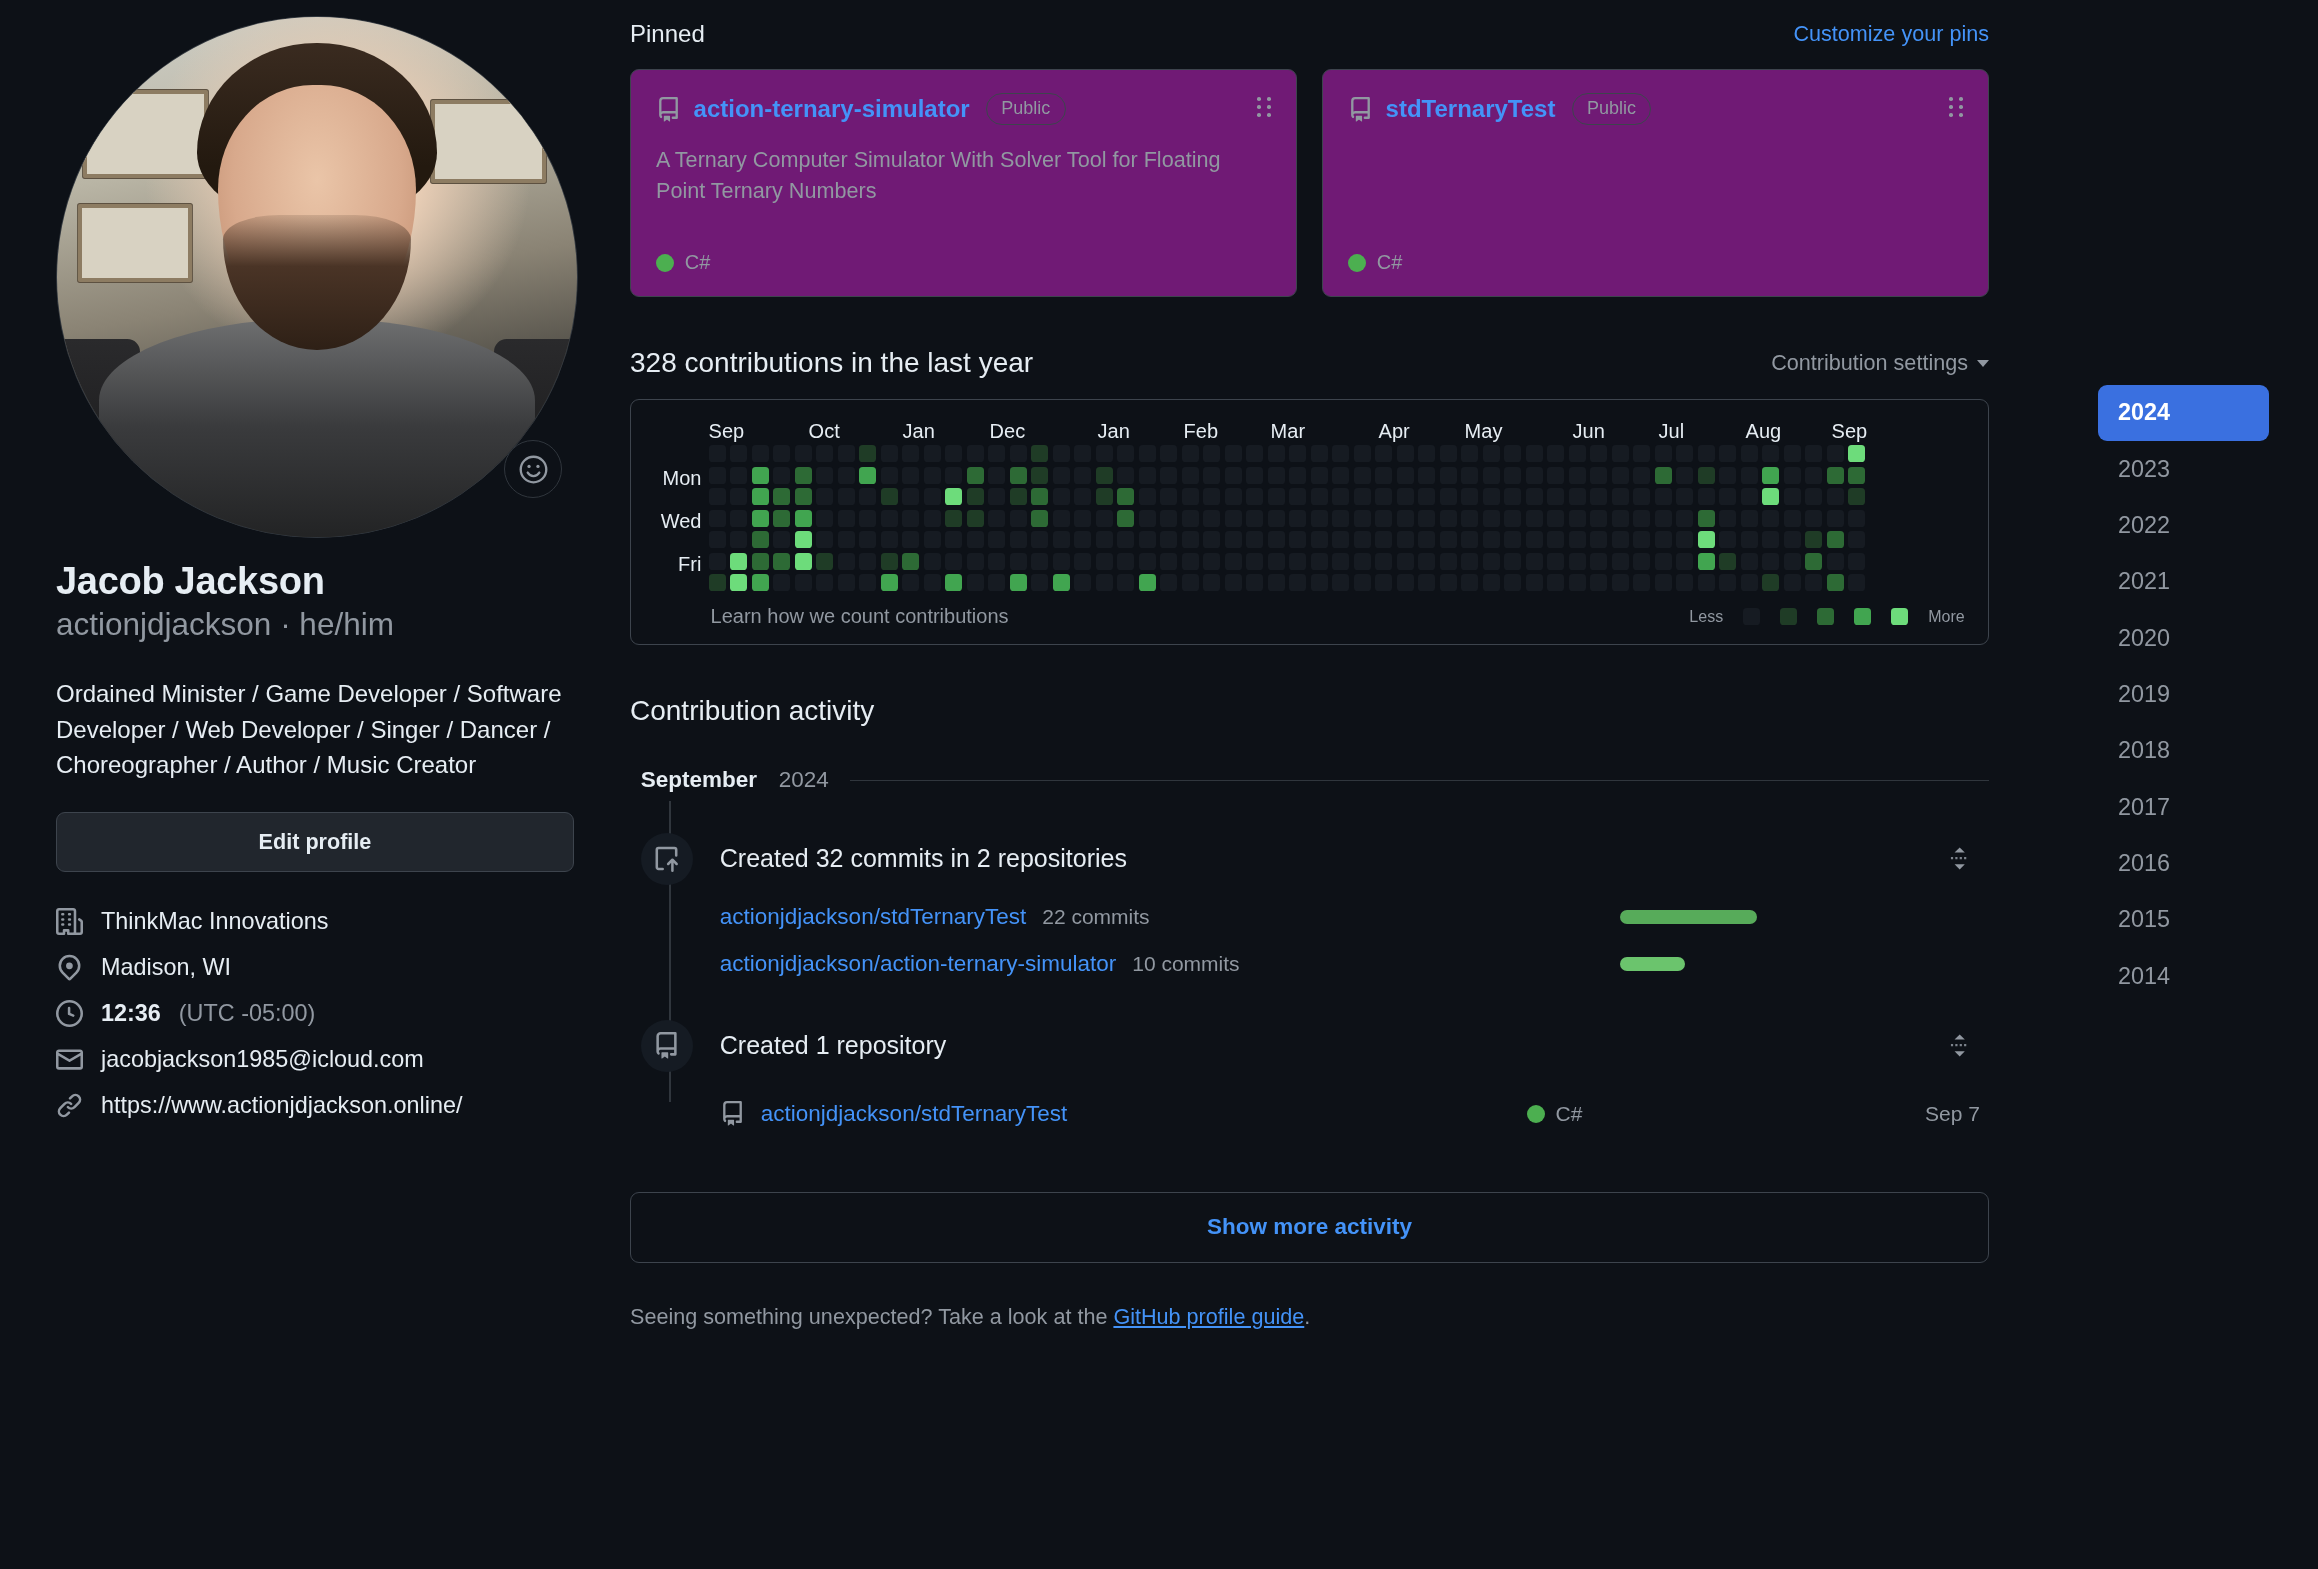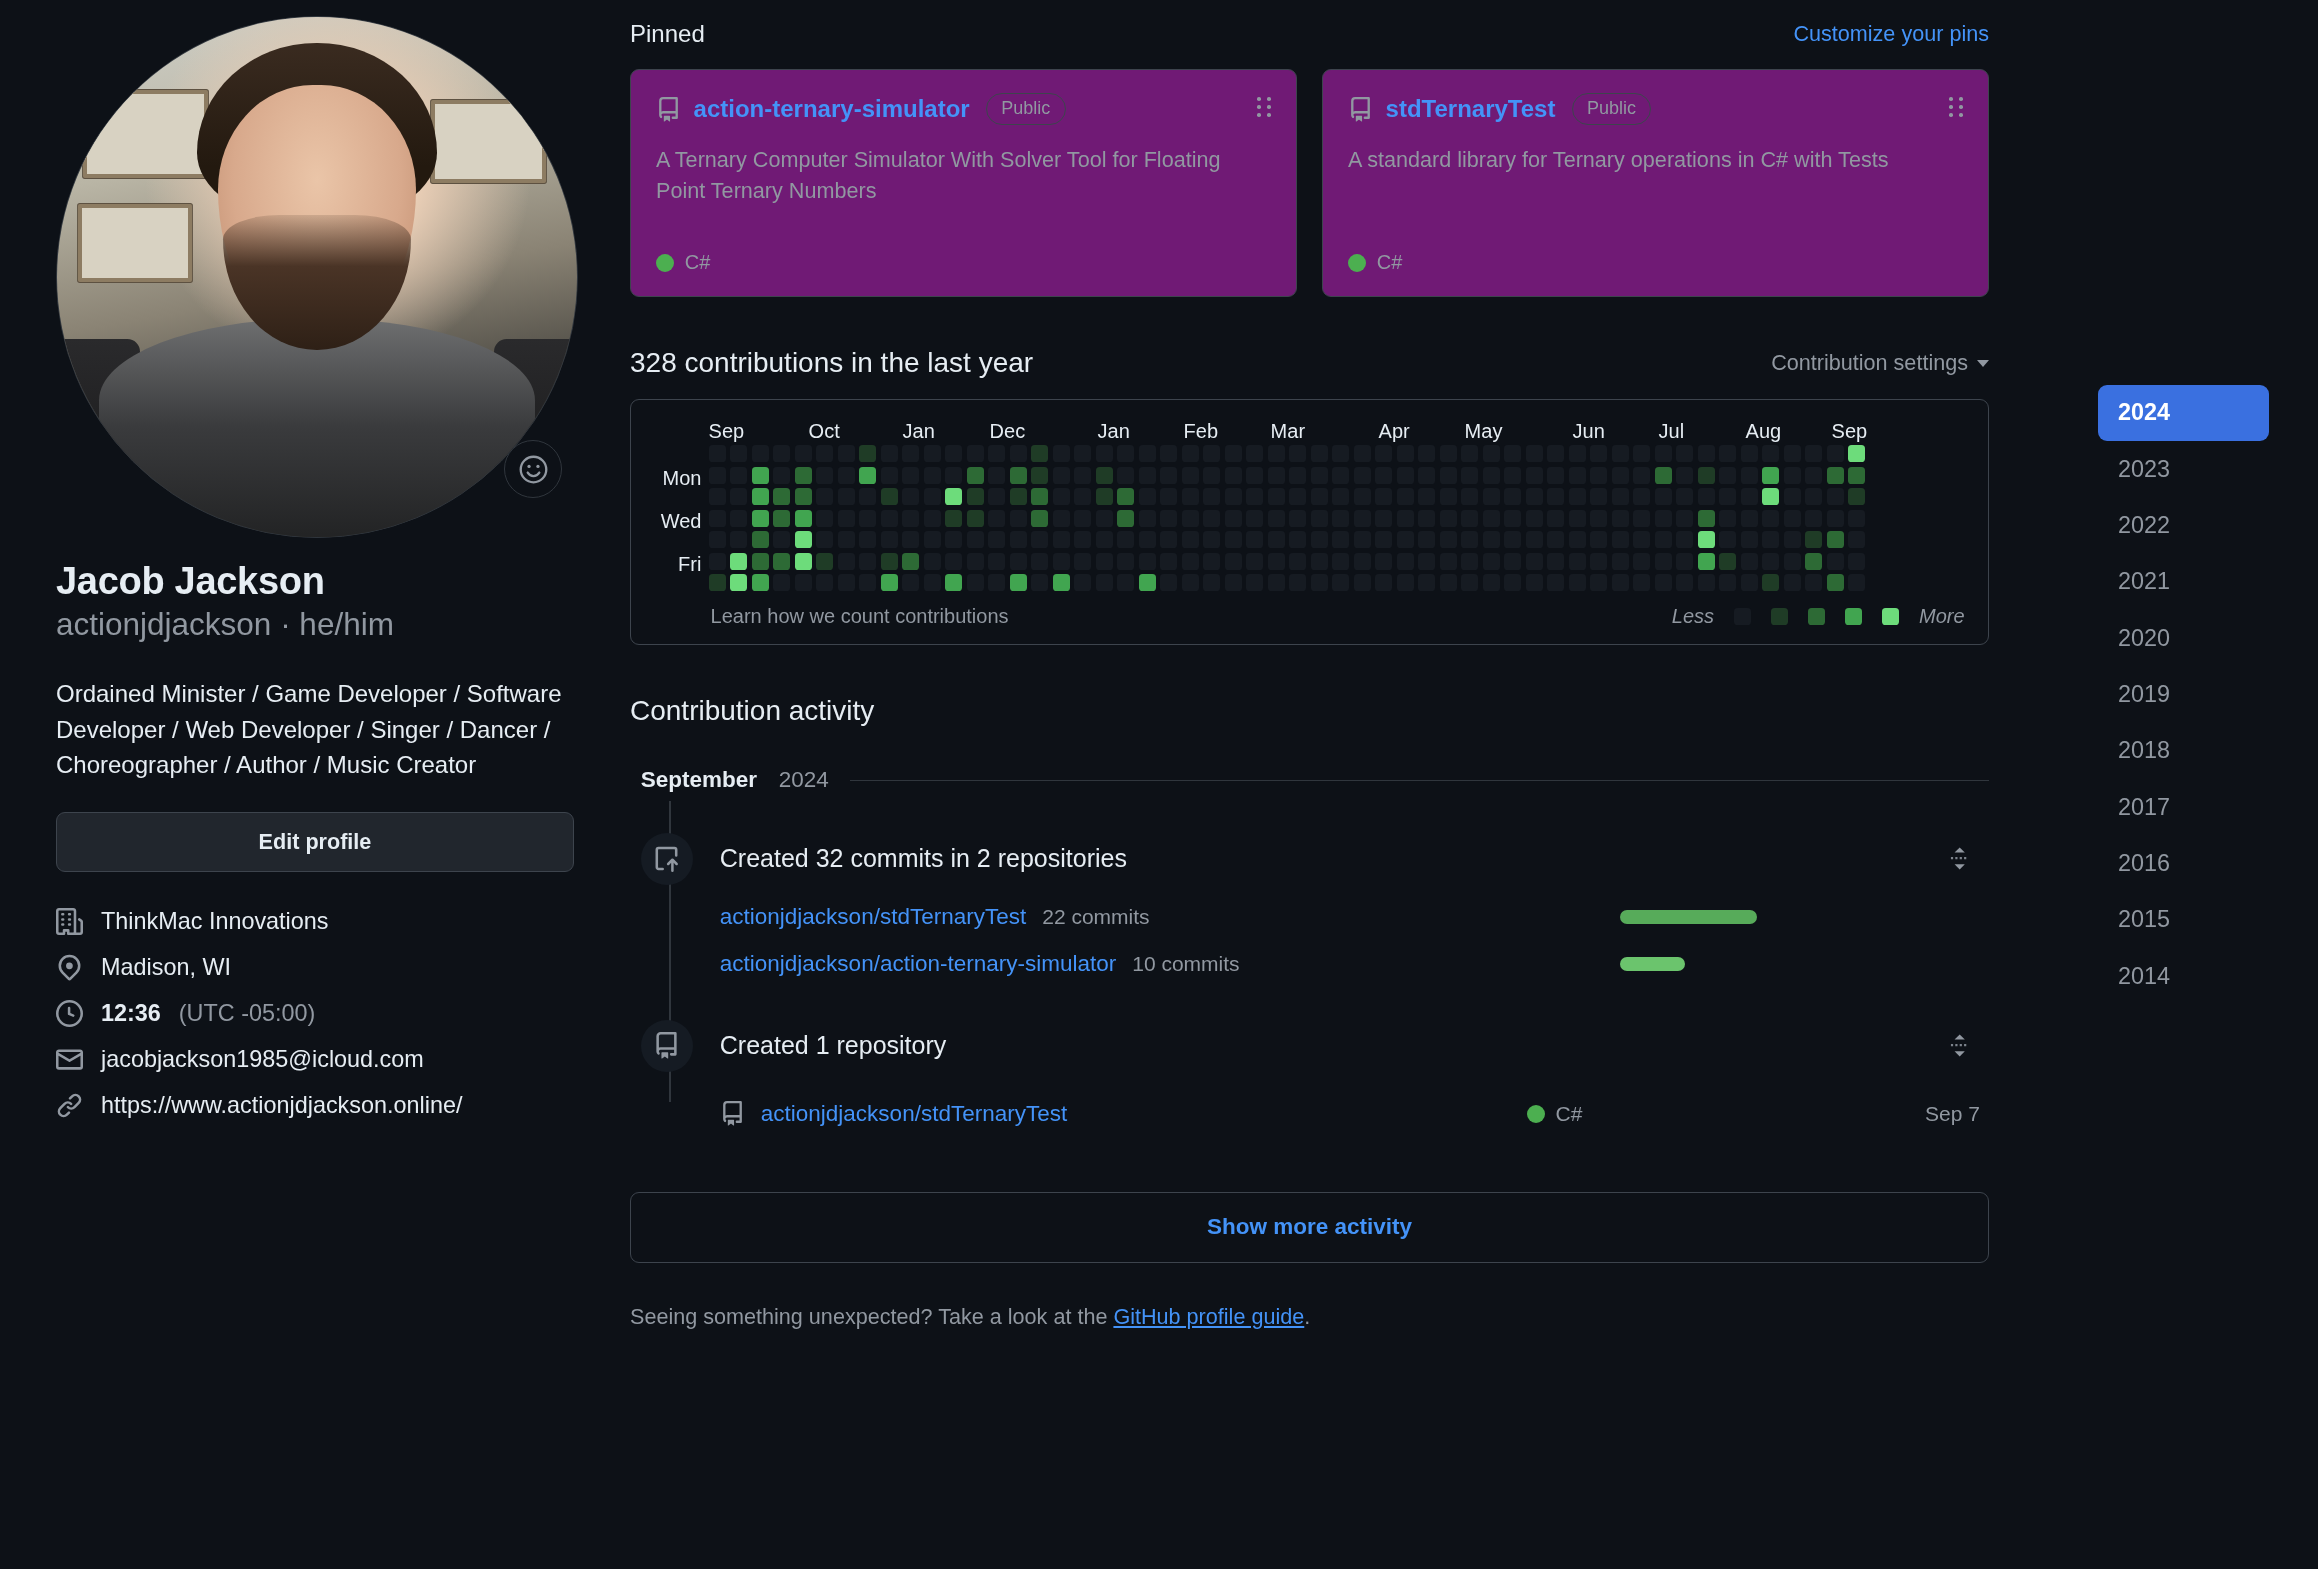--- a/index.html
+++ b/index.html
@@ -129,21 +129,21 @@
   .daylabels span { position: absolute; right: 7.2px; font-size: 20px; color: #e6edf3; }
   .grid-wrap { position: relative; flex: 1; }
   .months { display: flex; height: 25px; position: relative; }
   .months span { position: absolute; font-size: 20px; color: #e6edf3; top: 0; }
   .grid { display: grid; grid-auto-flow: column; grid-template-rows: repeat(7, 17px); grid-auto-columns: 17px; gap: 4.5px; }
   .cell { width: 17px; height: 17px; border-radius: 3.6px; background: #161b22; }
   .l1 { background: #1f3c26; } .l2 { background: #2d6a35; } .l3 { background: #41a550; } .l4 { background: #6ddc7b; }
 
   .graph-foot { display: flex; align-items: center; justify-content: space-between; margin-top: 14.4px; padding: 0 1.8px 0 58px; }
   .graph-foot .lrn { font-size: 20px; color: #9198a1; cursor: pointer; }
-  .legend { display: flex; align-items: center; gap: 20px; font-size: 20px; color: #9198a1; font-style: italic; }
+  .legend { display: flex; align-items: center; gap: 20px; font-size: 16px; color: #9198a1; }
   .legend .cell { width: 17px; height: 17px; }
 
   
   .act-title { font-size: 28px; margin-top: 50px; }
   .month-row { display: flex; align-items: center; gap: 21.6px; margin-top: 40px; padding-left: 10.8px; }
   .month-row .m { font-size: 22.5px; font-weight: 700; }
   .month-row .y { font-size: 22.5px; color: #9198a1; font-weight: 400; }
   .month-row .rule { flex: 1; height: 0.9px; background: #30363d; }
 
   .timeline { position: relative; margin-top: 7.2px; padding-left: 10.8px; }
@@ -321,21 +321,20 @@
             <span class="badge">Public</span>
           </div>
           <div class="drag-handle">
               <i></i>
               <i></i>
               <i></i>
               <i></i>
               <i></i>
               <i></i>
             </div>
-          <div class="pin-desc">A standard library for Ternary operations in C# with Tests</div>
           <div class="pin-lang">
             <span class="dot"></span>
             <span>C#</span>
           </div>
         </div>
       </div>
 
       <div class="contrib-head">
         <div class="contrib-title">328 contributions in the last year</div>
         <div class="contrib-settings">

